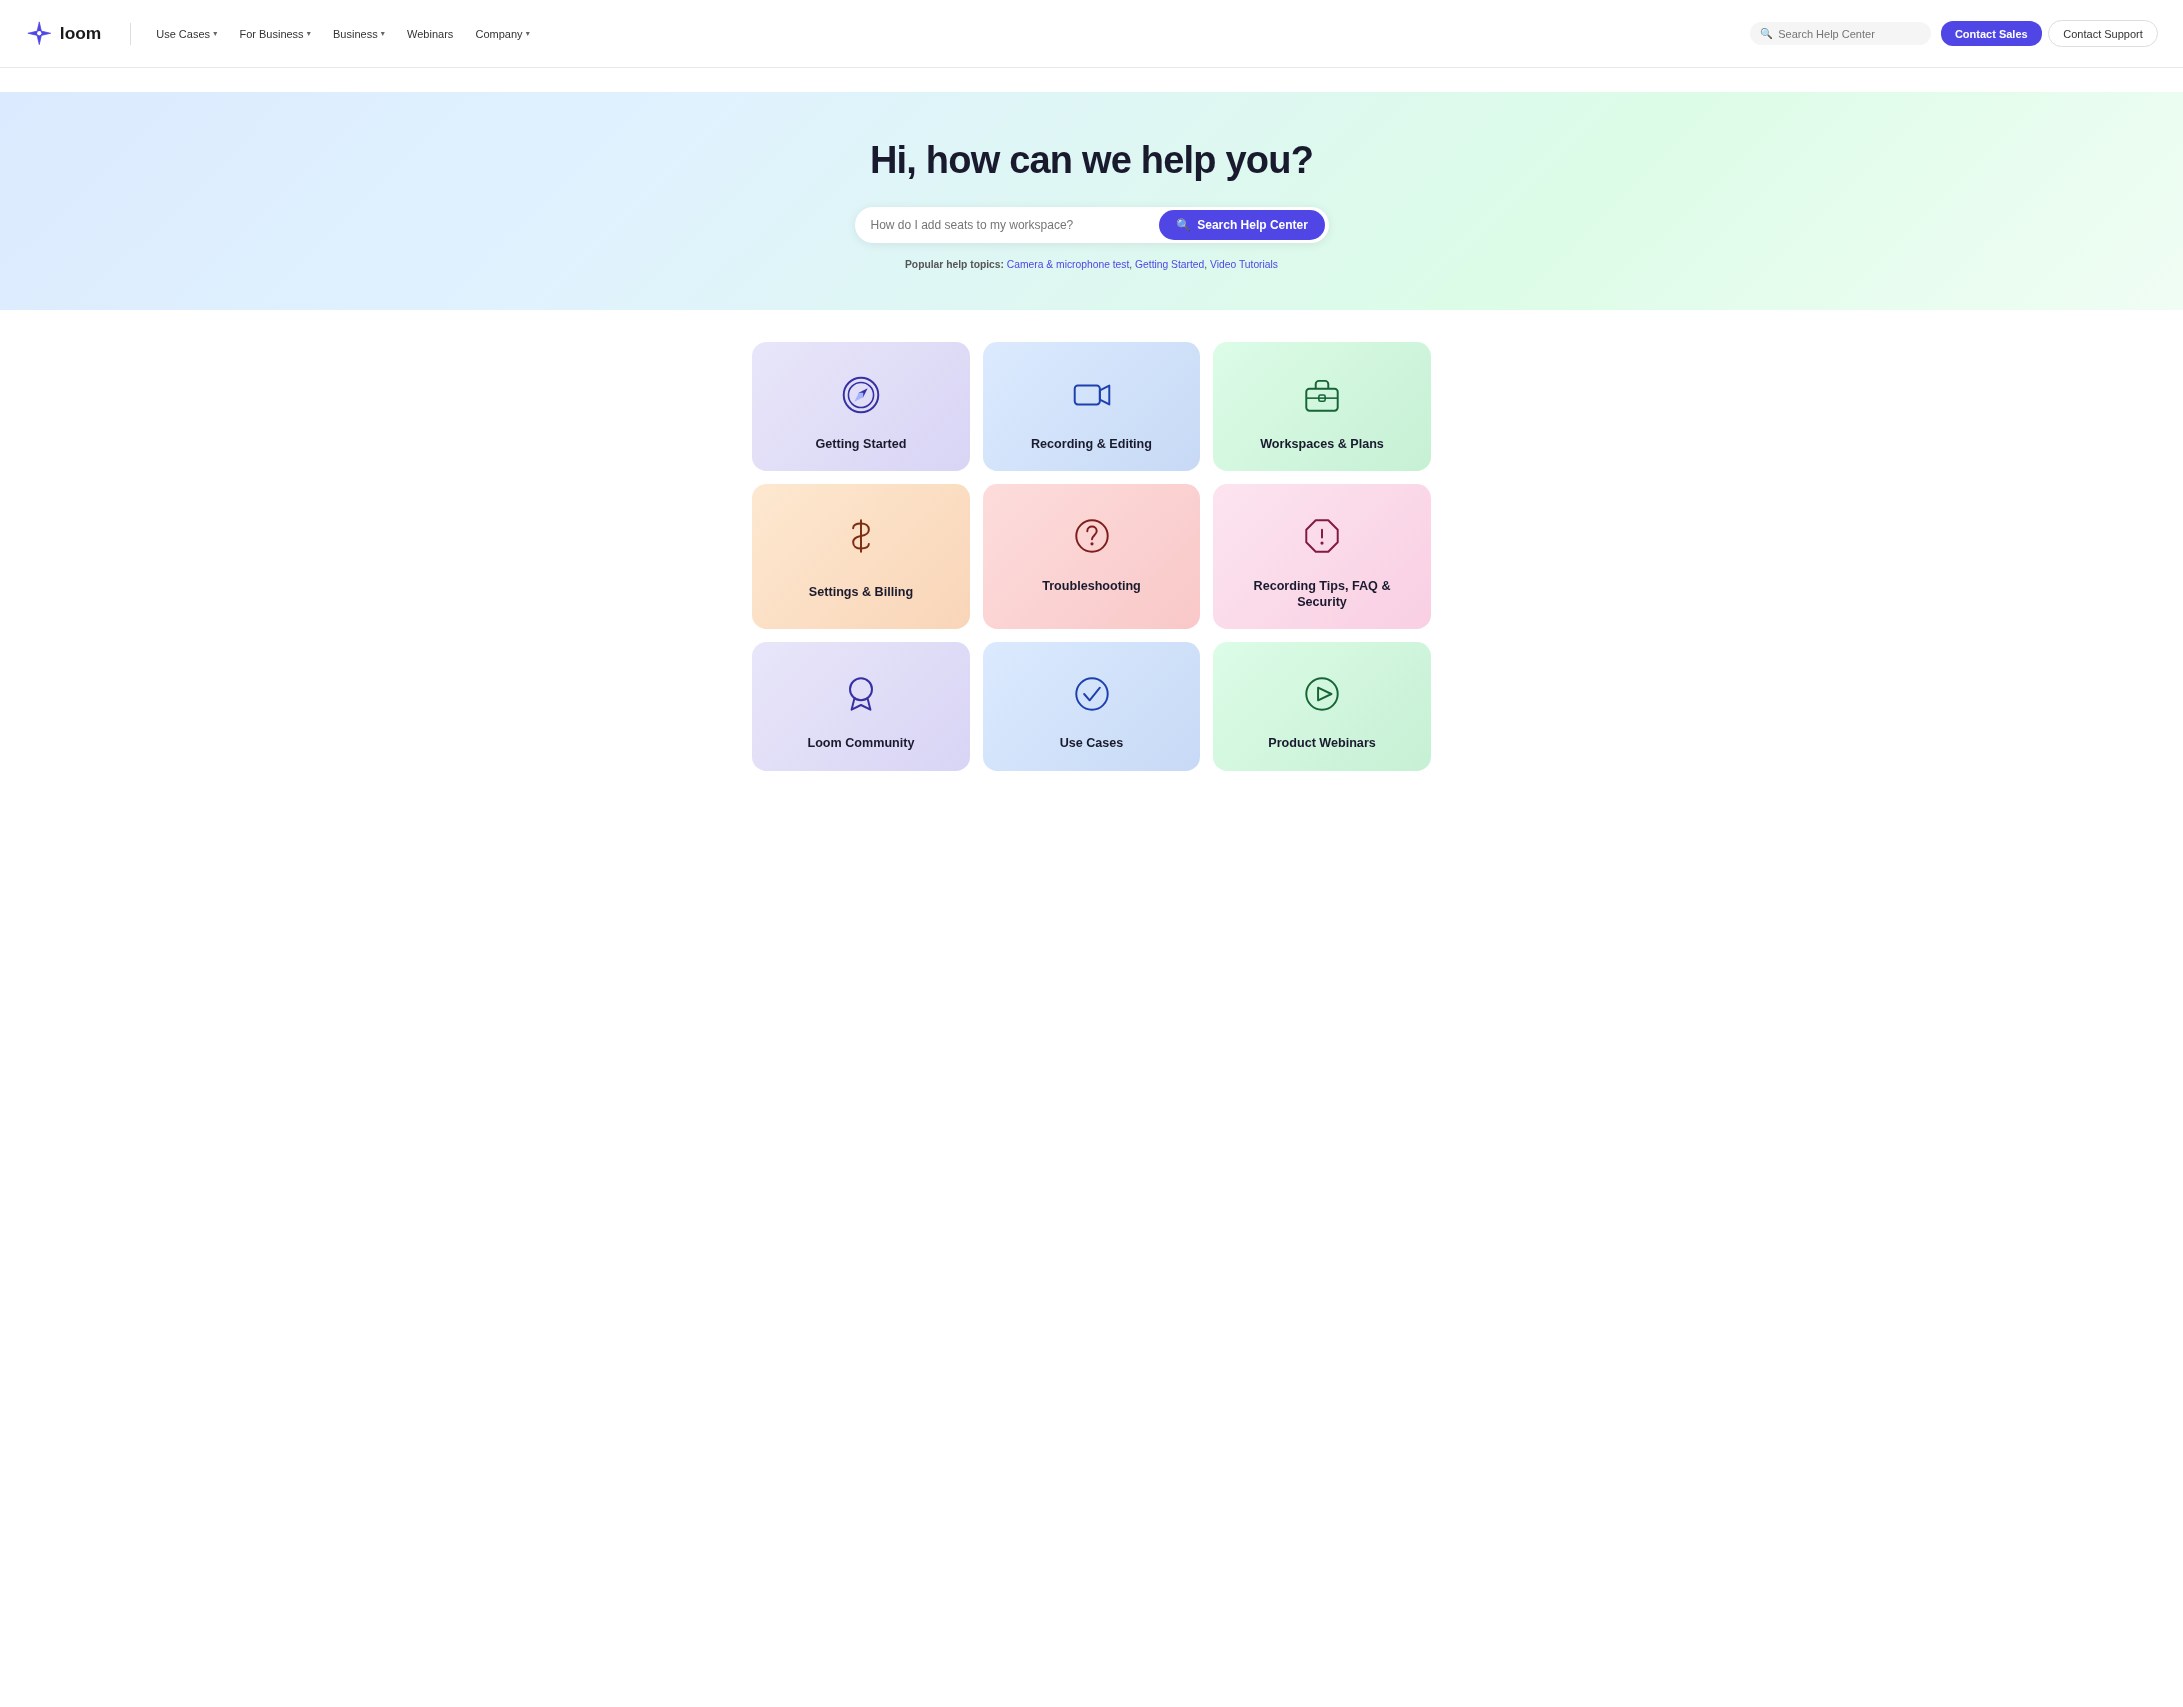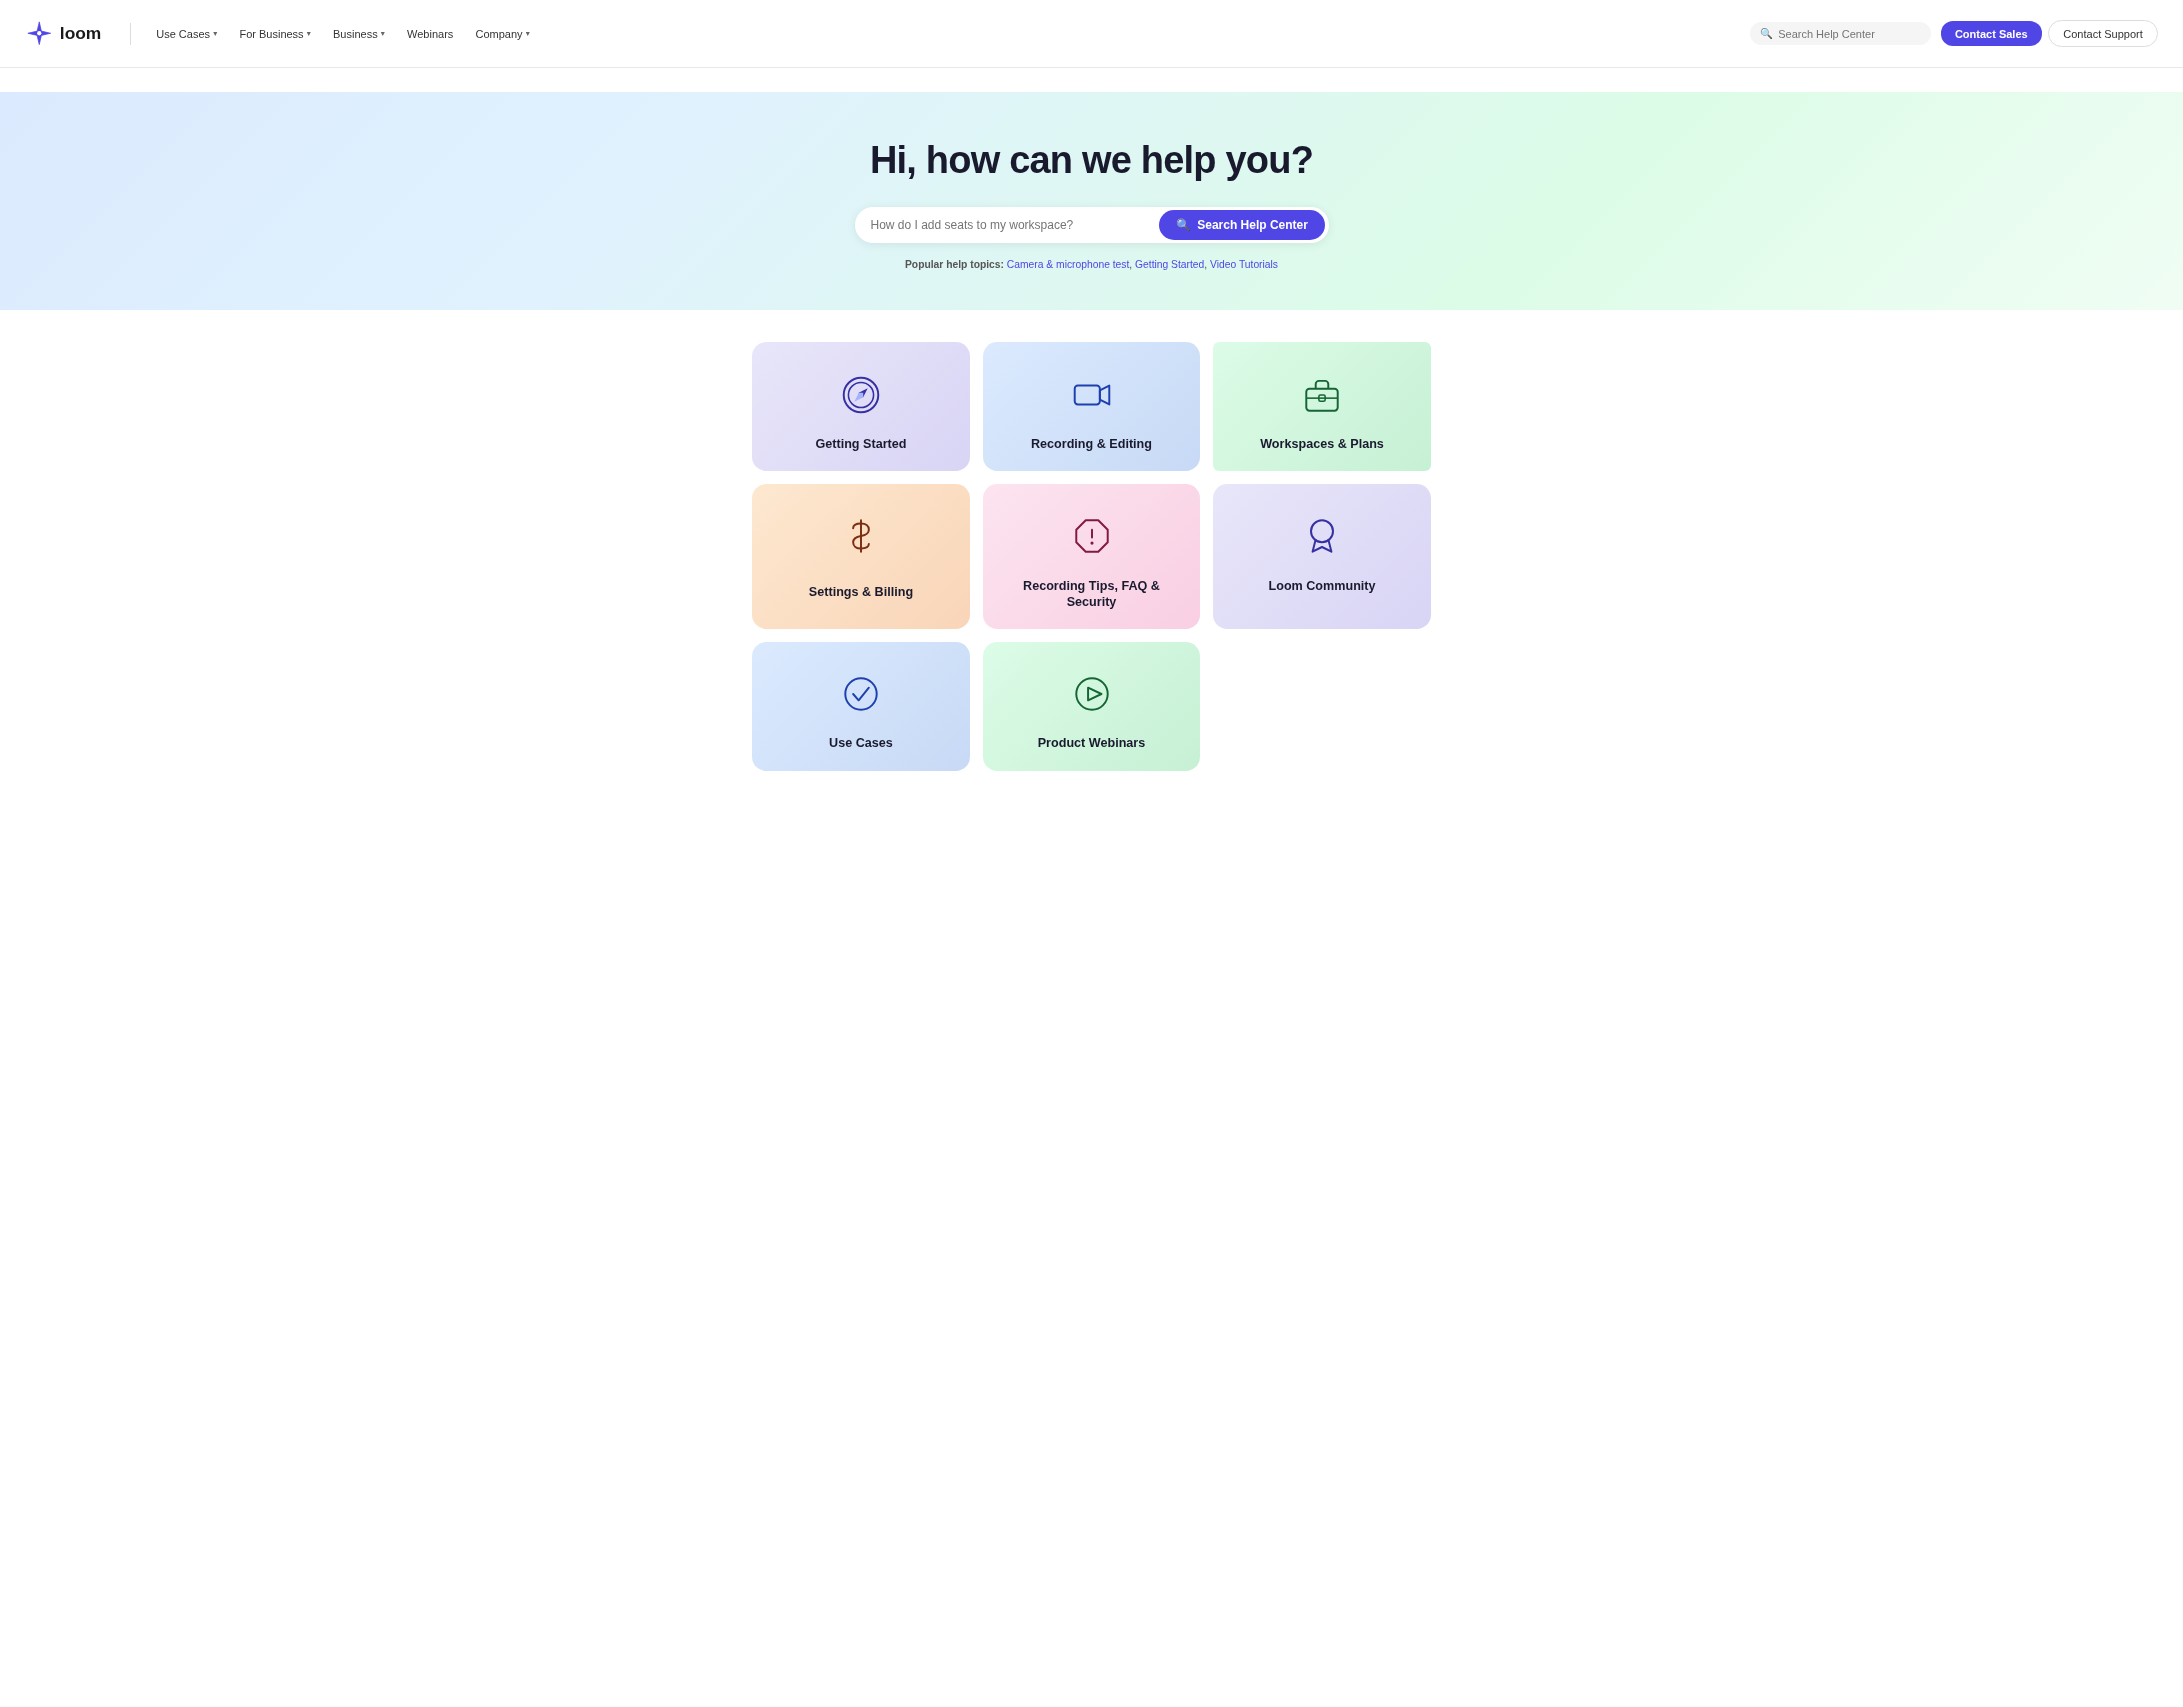--- a/index.html
+++ b/index.html
@@ -73,21 +73,21 @@
       cursor: pointer; transition: transform 0.15s, box-shadow 0.15s;
       display: flex; flex-direction: column; align-items: center; gap: 12.6px;
     }
     .card-icon { width: 57px; height: 57px; display: flex; align-items: center; justify-content: center; }
     .card-icon svg { width: 44px; height: 44px; }
     .card-label { font-size: 12.6px; font-weight: 600; color: #1a1a2e; line-height: 1.3; }
 
     
     .card-getting-started { background: linear-gradient(135deg, #e8e6f9 0%, #d8d4f5 100%); }
     .card-recording { background: linear-gradient(135deg, #dbeafe 0%, #c7d9f5 100%); }
-    .card-workspaces { background: linear-gradient(135deg, #dcfce7 0%, #c6f0d4 100%); border-radius: 6px; }
+    .card-workspaces { background: linear-gradient(135deg, #dcfce7 0%, #c6f0d4 100%); }
     .card-billing { background: linear-gradient(135deg, #fde8d0 0%, #f9d5b8 100%); gap: 19px; }
     .card-troubleshooting { background: linear-gradient(135deg, #fddcdc 0%, #f9c8c8 100%); }
     .card-tips { background: linear-gradient(135deg, #fce4ef 0%, #f9cfe3 100%); }
     .card-community { background: linear-gradient(135deg, #e8e6f9 0%, #d8d4f5 100%); }
     .card-usecases { background: linear-gradient(135deg, #dbeafe 0%, #c7d9f5 100%); }
     .card-webinars { background: linear-gradient(135deg, #dcfce7 0%, #c6f0d4 100%); }
 
     
     .loom-star {
       width: 28.5px; height: 28.5px;
@@ -191,20 +191,30 @@
   <div class="card card-billing">
     <div class="card-icon">
       <svg viewBox="0 0 56 56" fill="none">
         <line x1="28" y1="8" x2="28" y2="48" stroke="#7c2d12" stroke-width="2.5" stroke-linecap="round"></line>
         <path d="M18 18 C18 14 22 12 28 12 C34 12 38 15 38 20 C38 25 34 27 28 28 C22 29 18 31 18 36 C18 41 22 44 28 44 C34 44 38 42 38 38" stroke="#7c2d12" stroke-width="2.5" stroke-linecap="round"></path>
       </svg>
     </div>
     <span class="card-label">Settings &amp; Billing</span>
   </div>
 
+  <div class="card card-troubleshooting">
+    <div class="card-icon">
+      <svg viewBox="0 0 56 56" fill="none">
+        <circle cx="28" cy="28" r="20" stroke="#7f1d1d" stroke-width="2.5"></circle>
+        <path d="M22 22 C22 18 25 16 28 16 C31 16 34 18 34 22 C34 26 28 28 28 32" stroke="#7f1d1d" stroke-width="2.5" stroke-linecap="round"></path>
+        <circle cx="28" cy="38" r="2" fill="#7f1d1d"></circle>
+      </svg>
+    </div>
+    <span class="card-label">Troubleshooting</span>
+  </div>
 
   <div class="card card-tips">
     <div class="card-icon">
       <svg viewBox="0 0 56 56" fill="none">
         <polygon points="20,8 36,8 48,20 48,36 36,48 20,48 8,36 8,20" stroke="#831843" stroke-width="2.5" stroke-linejoin="round"></polygon>
         <line x1="28" y1="20" x2="28" y2="30" stroke="#831843" stroke-width="2.5" stroke-linecap="round"></line>
         <circle cx="28" cy="37" r="2" fill="#831843"></circle>
       </svg>
     </div>
     <span class="card-label">Recording Tips, FAQ &amp; Security</span>

